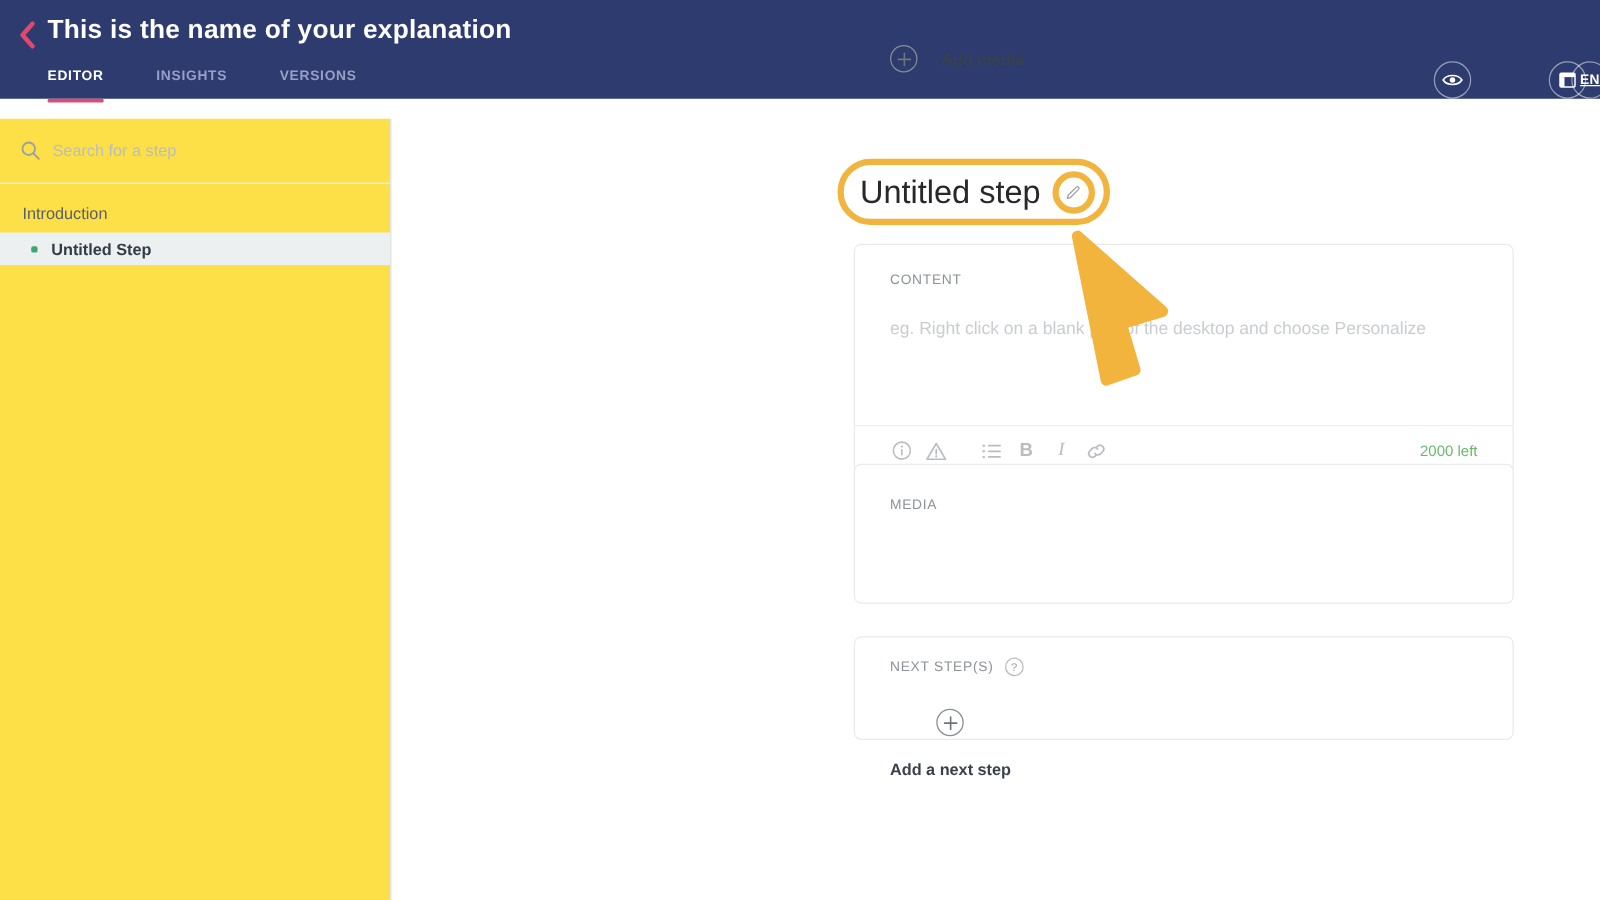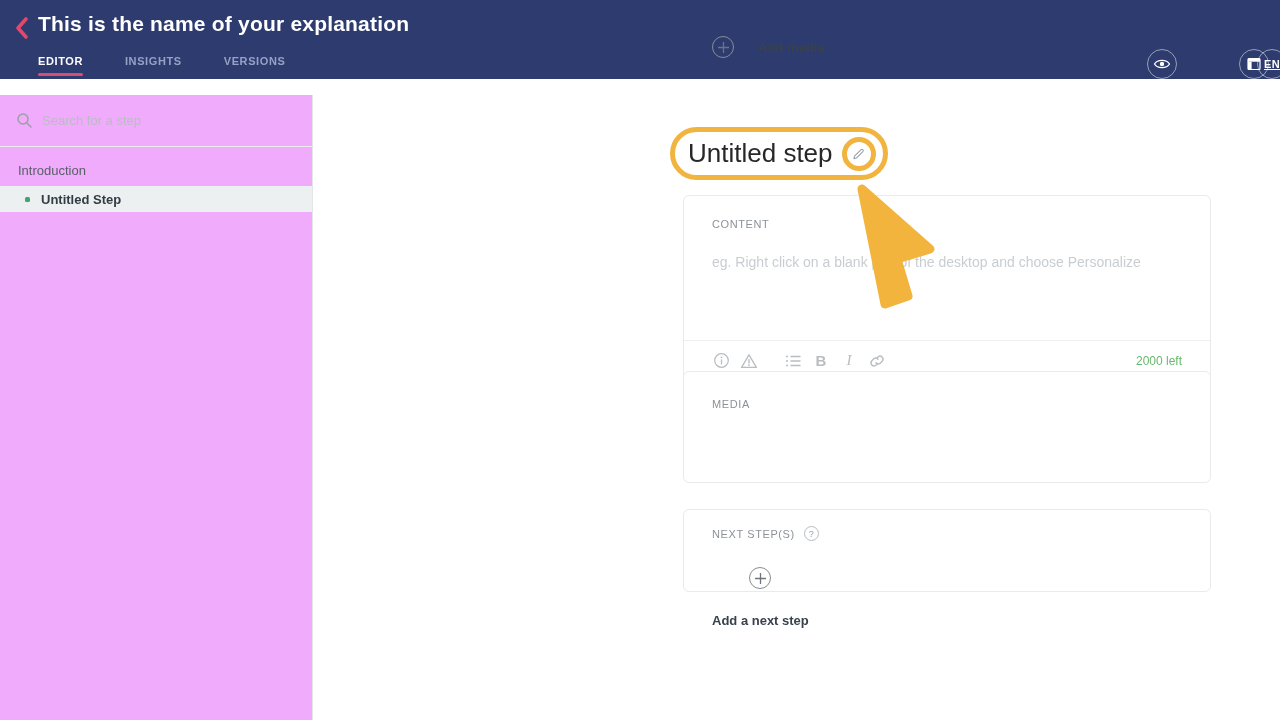--- a/index.html
+++ b/index.html
@@ -6,32 +6,32 @@
   html,body { width:1280px; height:720px; overflow:hidden; background:#fff;
     font-family:"Liberation Sans", sans-serif; position:relative; }
 
   
   .topbar { position:absolute; left:0; top:0; width:1280px; height:79px; background:#2d3b6f; }
   .back-btn { position:absolute; left:13px; top:15px; width:20px; height:26px; cursor:pointer; }
   .app-title { position:absolute; left:38px; top:12px; font-size:21px; font-weight:700;
     color:#ffffff; letter-spacing:0.2px; white-space:nowrap; }
   .tabs { position:absolute; left:38px; top:55px; display:flex; gap:42px; }
   .tab { font-size:11px; font-weight:700; letter-spacing:0.6px; color:#98a1c5;
-    padding-bottom:9px; position:relative; cursor:pointer; }
+    padding-bottom:15px; position:relative; cursor:pointer; }
   .tab.active { color:#ffffff; }
   .tab.active::after { content:""; position:absolute; left:0; right:0; bottom:0;
     height:3px; background:#d84d76; border-radius:2px; }
   .circle-btn { position:absolute; top:49px; width:30px; height:30px; border-radius:50%;
     border:1px solid rgba(255,255,255,0.5); display:flex; align-items:center;
     justify-content:center; color:#fff; cursor:pointer; }
   .lang-label { font-size:11px; font-weight:700; color:#fff; letter-spacing:0.3px; }
 
   
   .sidebar { position:absolute; left:0; top:95px; width:313px; height:625px;
-    background:#f0abfc; border-right:1px solid #e3e5e6; }
+    background:#fde047; border-right:1px solid #e3e5e6; }
   .search-row { height:52px; border-bottom:1px solid #ececec; display:flex;
     align-items:center; padding:0 16px; gap:9px; }
   .search-input { flex:1; border:none; outline:none; background:transparent;
     font-size:13px; color:#4a4f54; font-family:"Liberation Sans", sans-serif; }
   .search-input::placeholder { color:#b9bdc2; }
   .section-label { margin:16px 0 8px 18px; font-size:13px; color:#585f66; }
   .step-item { height:26px; display:flex; align-items:center; gap:11px;
     padding-left:25px; background:#edf0f1; cursor:pointer; }
   .step-dot { width:5px; height:5px; border-radius:1.5px; background:#3fa573; }
   .step-label { font-size:13px; font-weight:600; color:#323c44; }
@@ -63,21 +63,21 @@
   .tb-icon { width:18px; height:18px; display:flex; align-items:center;
     justify-content:center; color:#b9bdc1; cursor:pointer; }
   .tb-icon.ml { margin-left:16px; }
   .bold-glyph { font-size:15px; font-weight:700; color:#b9bdc1; }
   .italic-glyph { font-size:15px; font-style:italic; color:#b9bdc1;
     font-family:"Liberation Serif", serif; }
   .chars-left { margin-left:auto; font-size:12px; color:#68b96d; }
 
   #media-card { top:371px; height:112px; }
   #next-card { top:509px; height:83px; }
-  .add-row { position:absolute; left:28px; display:flex; align-items:center; gap:24px; cursor:pointer; }
+  .add-row { position:absolute; left:28px; display:flex; align-items:center; gap:19px; cursor:pointer; }
   #media-card .add-row { top:433px; margin-top:-399px; } 
   .plus-circle { width:22px; height:22px; border-radius:50%; border:1px solid #878d93;
     display:flex; align-items:center; justify-content:center; }
   .add-label { font-size:13px; font-weight:600; color:#39424c; }
   .label-row { position:absolute; left:28px; top:16px; display:flex; align-items:center; gap:9px; }
   .label-row .card-label-inline { font-size:11px; color:#8d9298; letter-spacing:0.6px; }
   .q-circle { width:15px; height:15px; border-radius:50%; border:1px solid #b7bbbf;
     display:flex; align-items:center; justify-content:center; font-size:9px;
     color:#9aa0a6; cursor:pointer; }
 </style>

